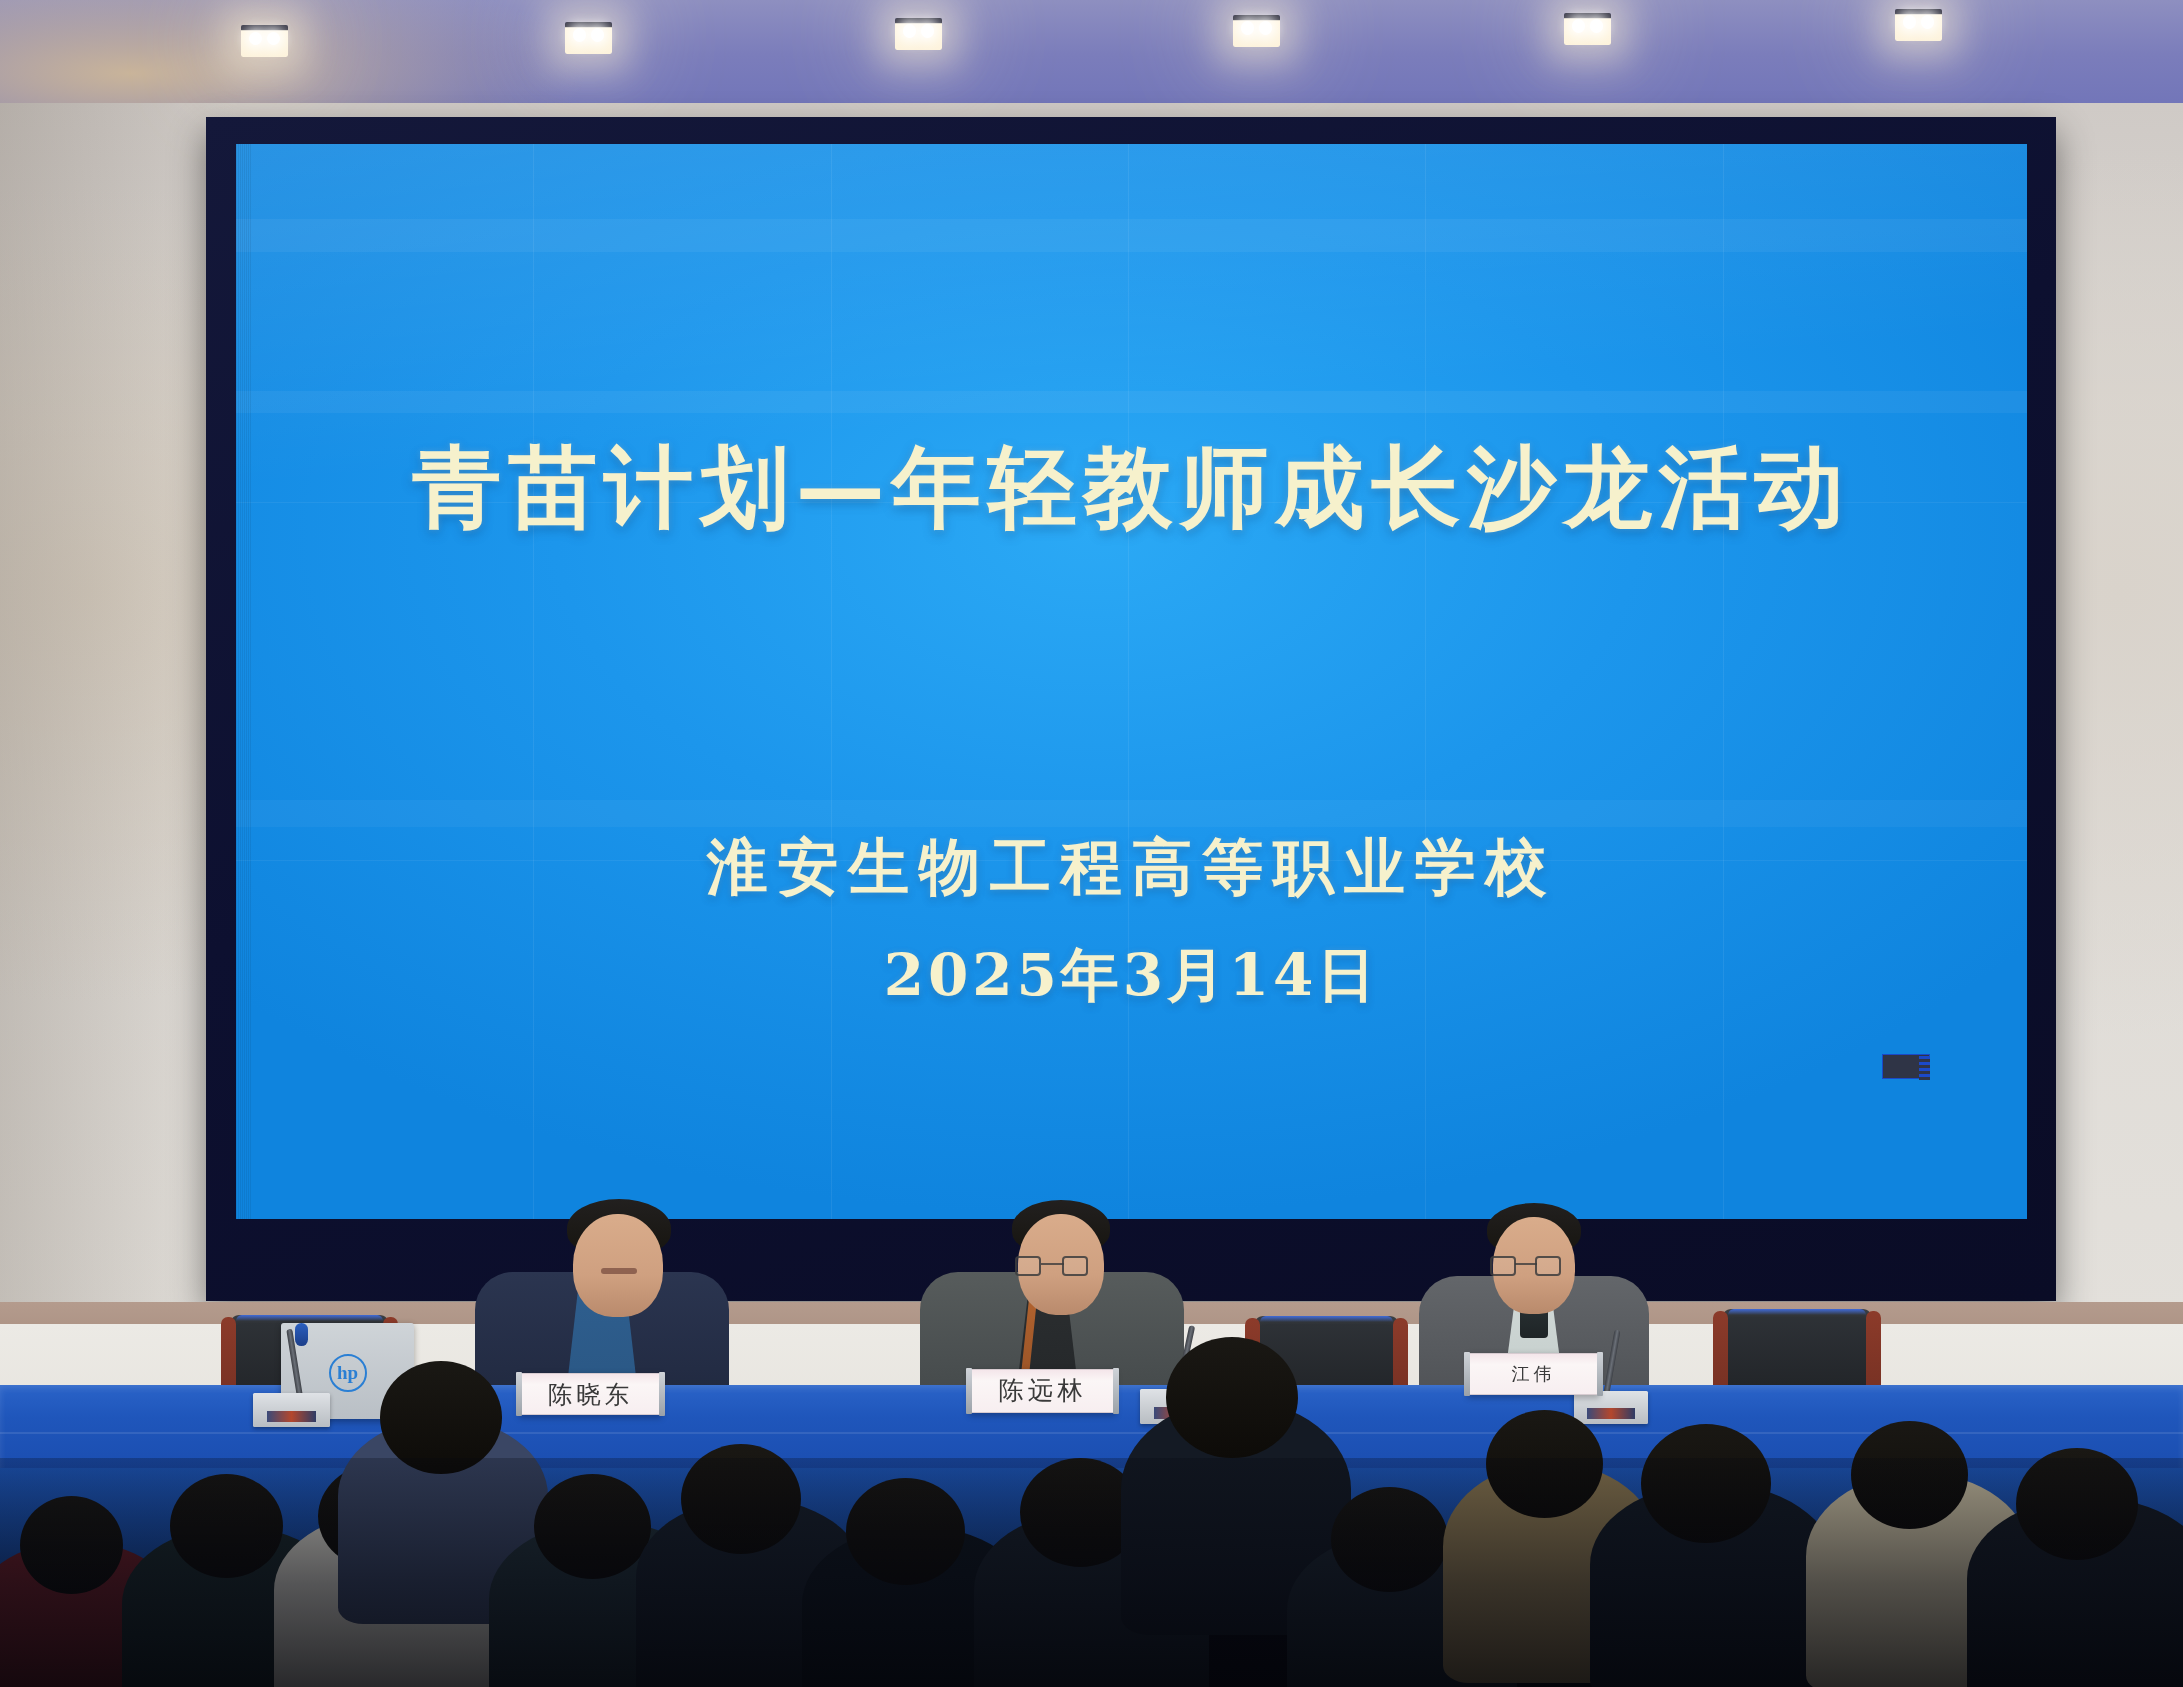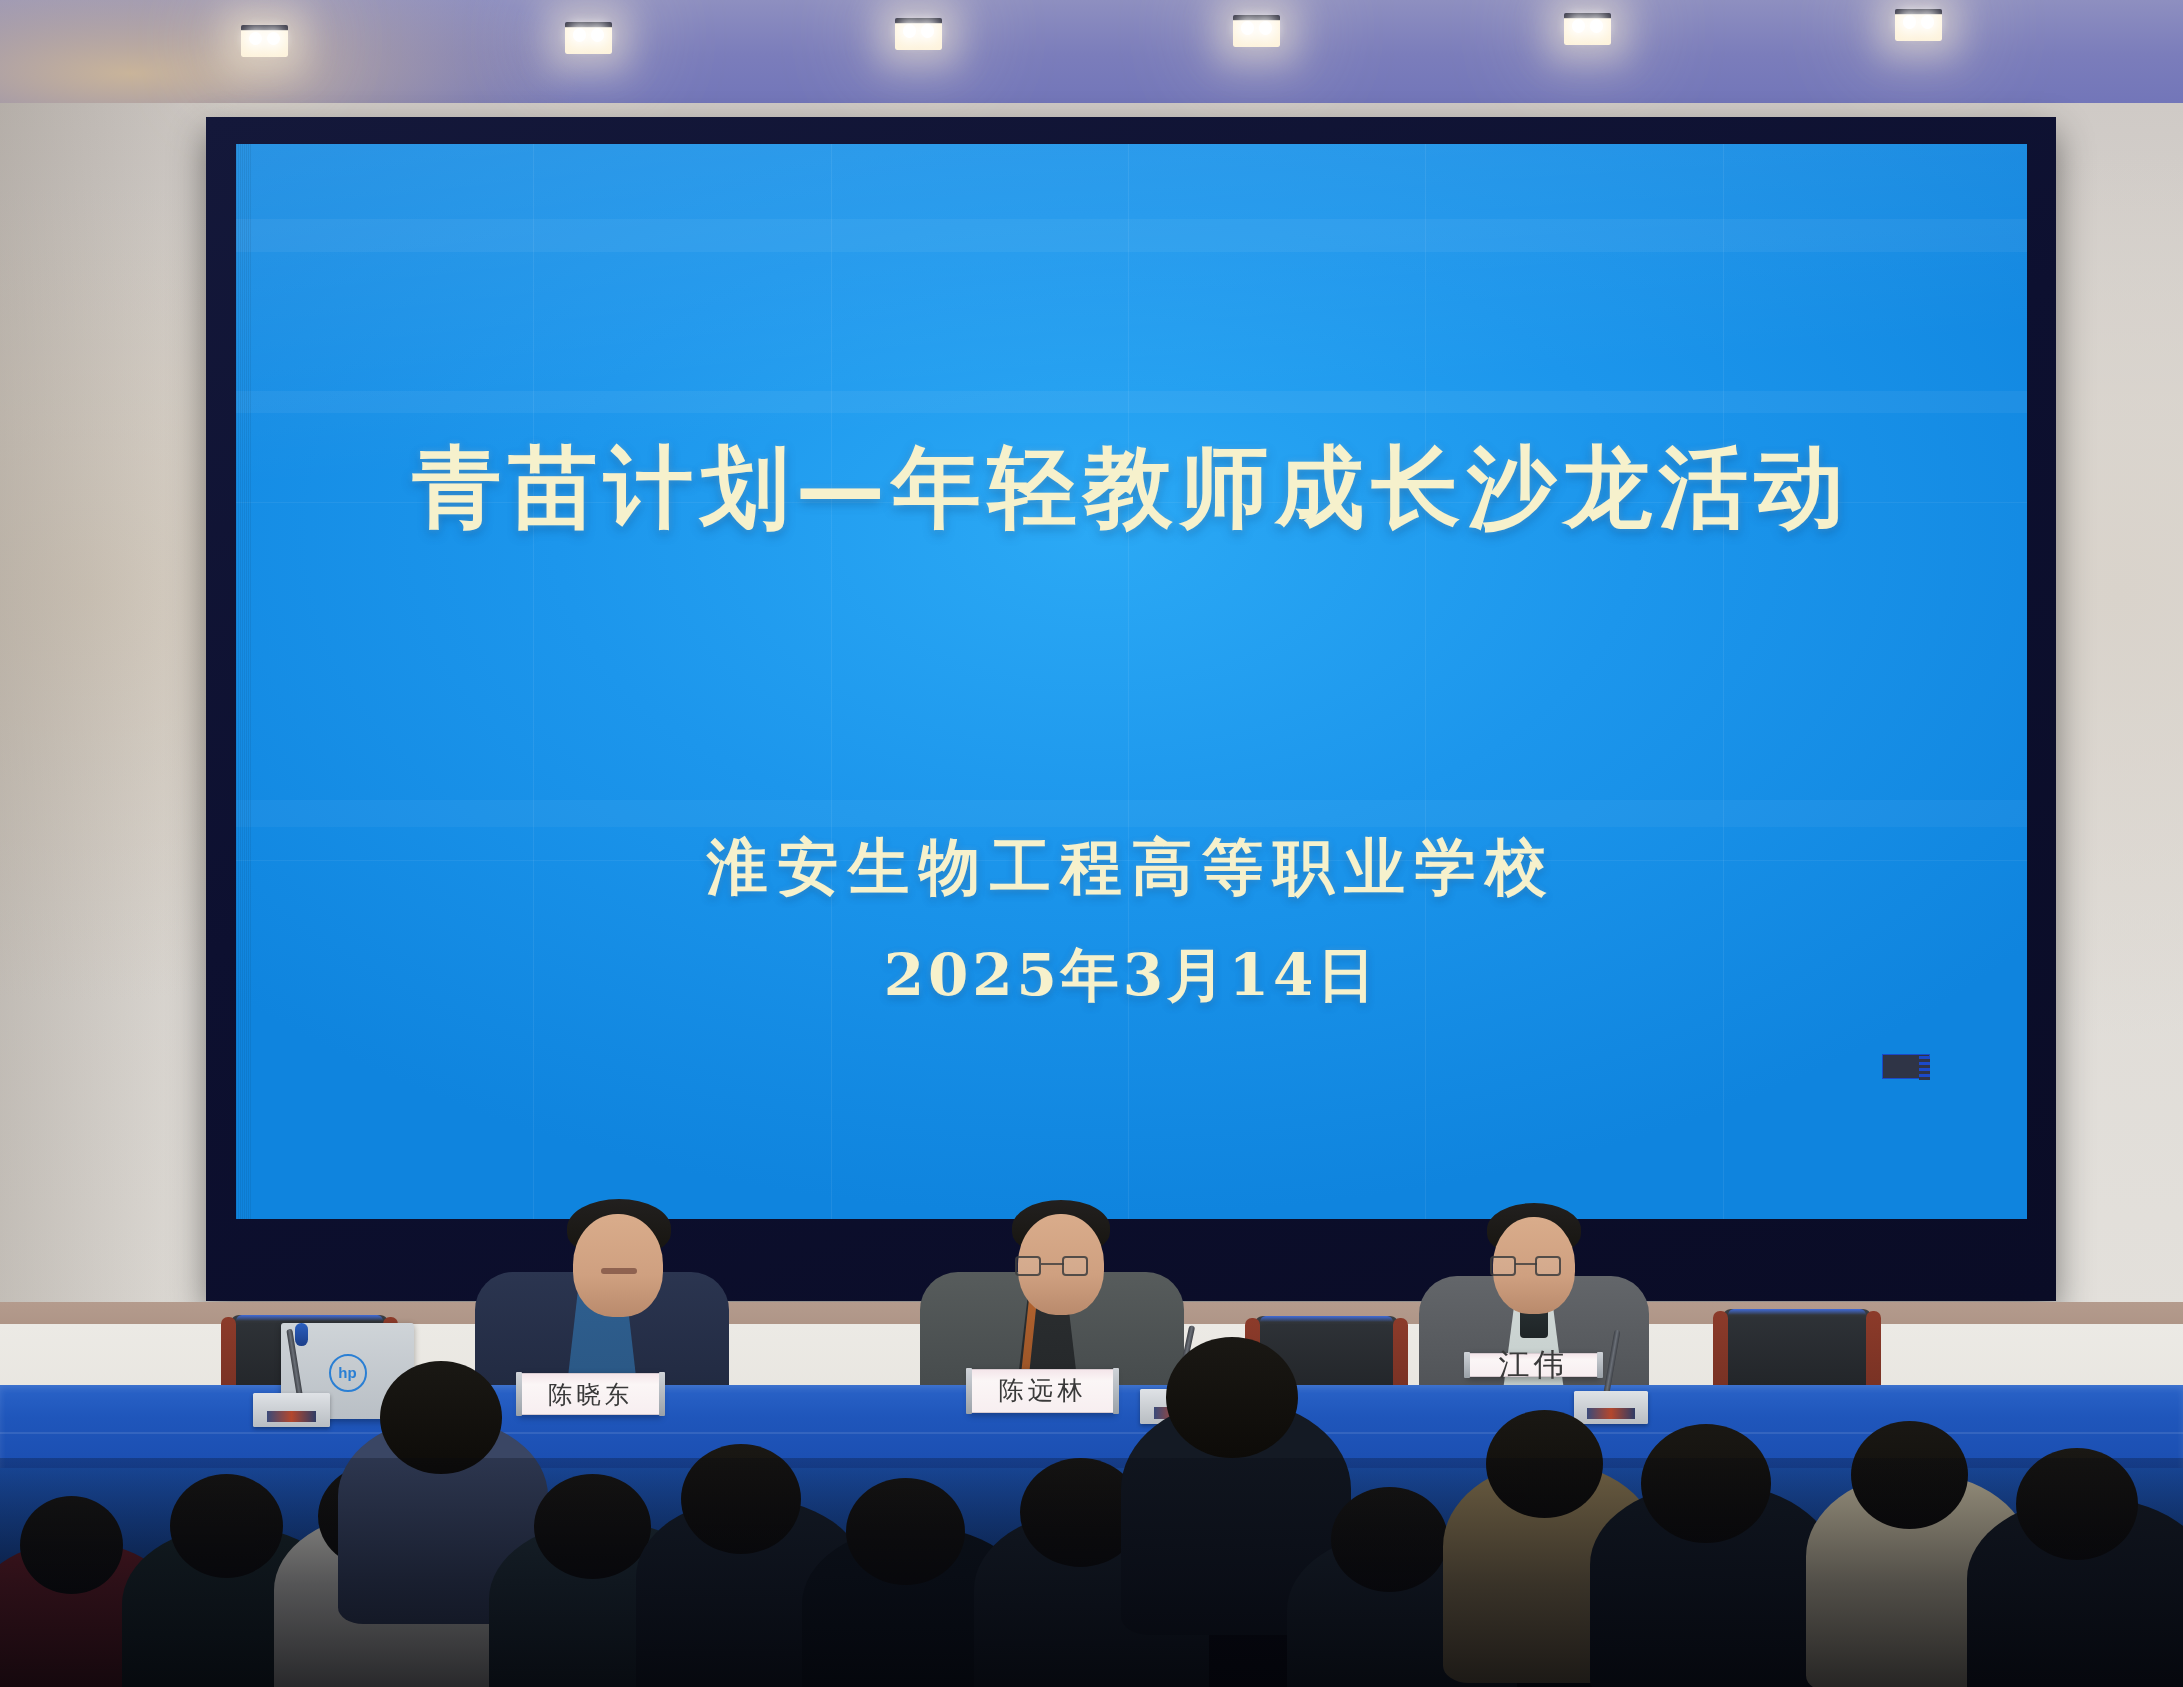--- a/index.html
+++ b/index.html
@@ -221,22 +221,22 @@
     border-radius: 2.9px 2.9px 1px 1px;
     box-shadow: 0 2.9px 6.9px rgba(0,0,0,.30);
   }
   .hp-logo {
     position: absolute; left: 50%; top: 52%;
     transform: translate(-50%,-50%);
     width: 38px; height: 38px;
     border: 2.9px solid #2a7fd4;
     border-radius: 50%;
     display: flex; align-items: center; justify-content: center;
-    color: #2a7fd4; font-weight: 700; font-size: 15px;
-    font-family: Liberation Sans, sans-serif;
+    color: #2a7fd4; font-weight: 700; font-size: 19px;
+    font-family: Liberation Serif, serif;
   }
 
   
   .mic-base {
     position: absolute;
     background: linear-gradient(180deg, #dfe2e6 0%, #b8bdc2 100%);
     border-radius: 1.5px;
     box-shadow: 0 2px 4.4px rgba(0,0,0,.32);
   }
   .mic-badge {
@@ -452,21 +452,21 @@
       <span class="clip-r"></span>
     <span>陈晓东</span>
   </div>
 
   <div class="nameplate" style="left:969px; top:1369px; width:147px; height:44px; font-size:25.4px;">
     <span class="clip-l"></span>
       <span class="clip-r"></span>
     <span>陈远林</span>
   </div>
 
-  <div class="nameplate" style="left:1467px; top:1353px; width:133px; height:24px; font-size:31px;">
+  <div class="nameplate" style="left:1467px; top:1353px; width:133px; height:42px; font-size:18px;">
     <span class="clip-l"></span>
       <span class="clip-r"></span>
     <span>江伟</span>
   </div>
 
   <div class="front-row-seats"></div>
 
   <div class="aud" style="left:-29px;  top:1541px; width:210px;  height:196px; background:#6d1f27;"></div>
   <div class="aud-head" style="left:19.6px;   top:1496px; width:103px; height:98px;"></div>
 

